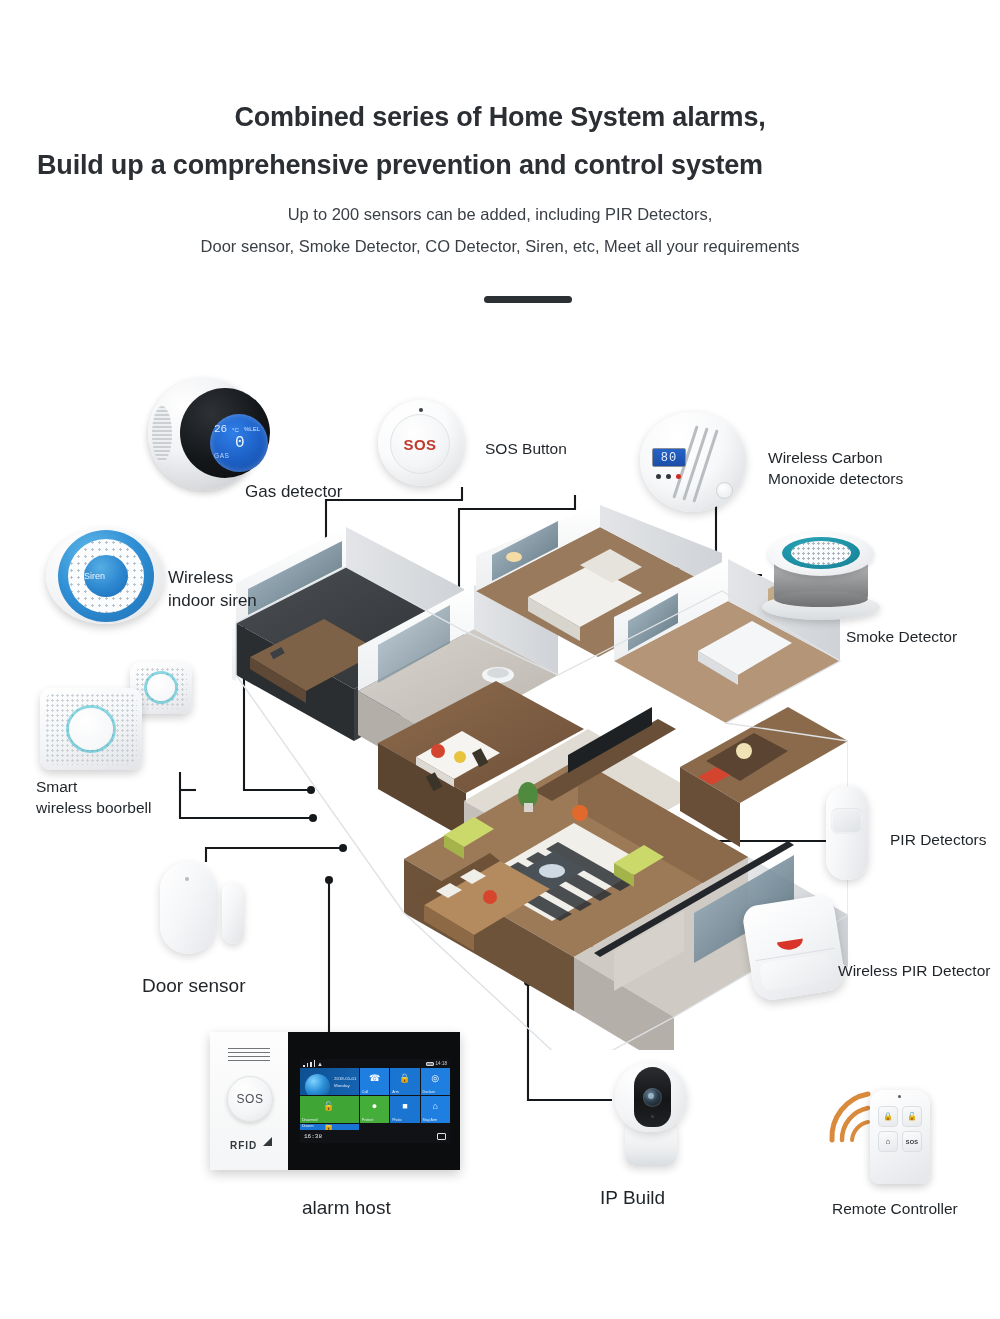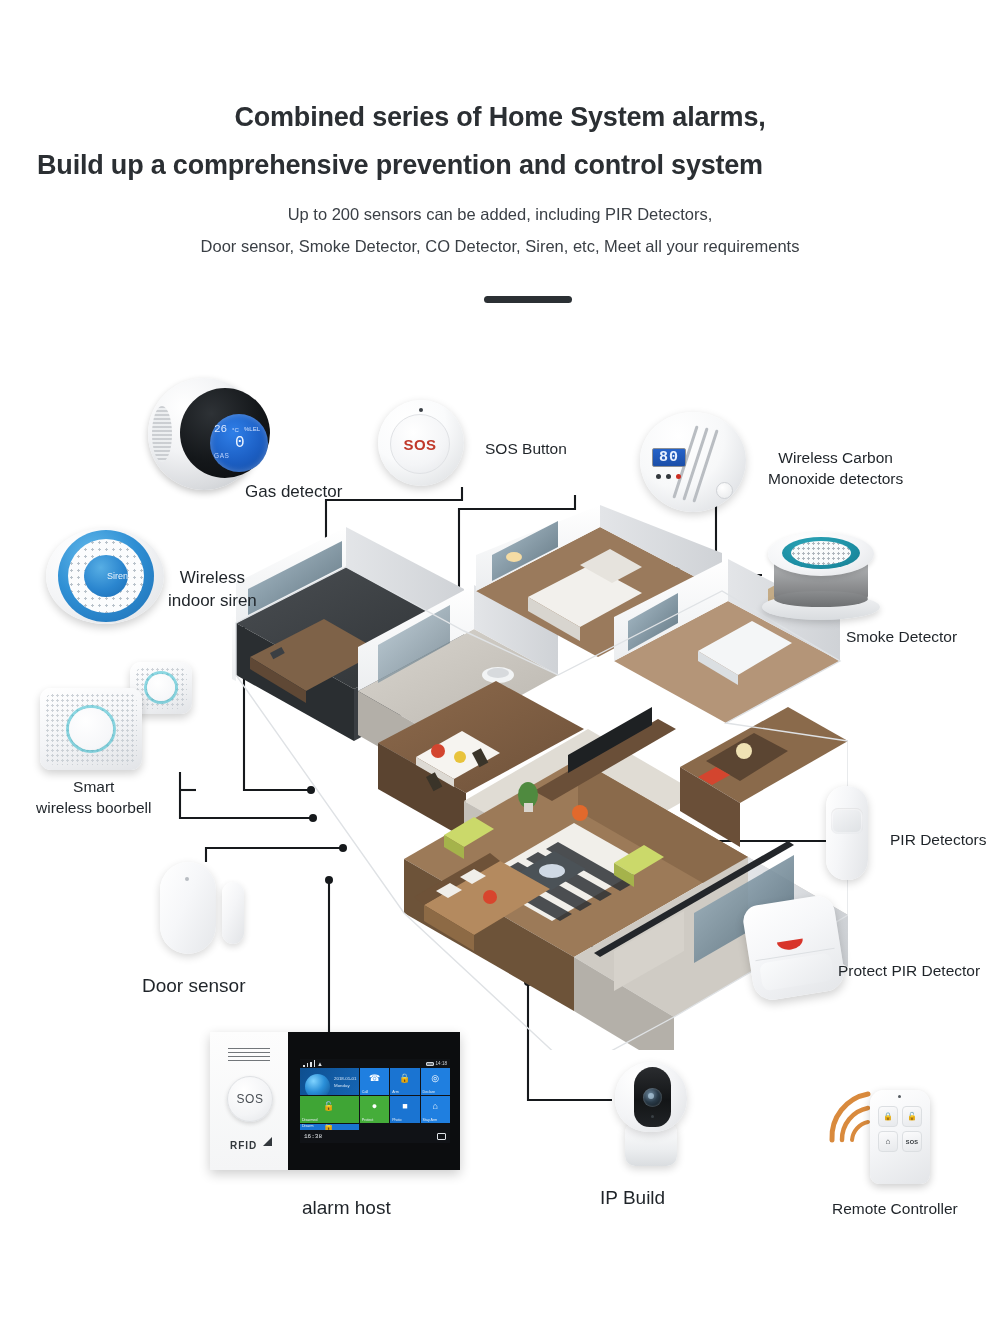--- a/index.html
+++ b/index.html
@@ -92,21 +92,21 @@
   .co .disc {
     position:absolute; inset:0; border-radius:50% 50% 50% 50%/48% 48% 52% 52%;
     background: radial-gradient(ellipse at 36% 24%, #ffffff 0%, #f7f8f9 48%, #e3e5e8 78%, #cdd0d4 100%);
     box-shadow: 0 3px 8px rgba(0,0,0,.17);
   }
   .co .lcd {
     position:absolute; left:12px; top:36px; width:34px; height:19px; border-radius:2px;
     background: linear-gradient(180deg,#2563c9 0%,#1b4ea8 100%);
     border:1px solid #8c9096; display:flex; align-items:center; justify-content:center;
   }
-  .co .lcd span { font-size:15px; color:#e8f1ff; font-family:"Liberation Mono",monospace; font-weight:700; letter-spacing:1px; }
+  .co .lcd span { font-size:12px; color:#e8f1ff; font-family:"Liberation Mono",monospace; font-weight:400; letter-spacing:1px; }
   .co .leds { position:absolute; left:16px; top:62px; display:flex; gap:5px; }
   .co .leds i { width:5px; height:5px; border-radius:50%; background:#33383d; display:block; }
   .co .leds i.red { background:#cc2e22; }
   .co .slat { position:absolute; background:#b9bdc2; border-radius:2px; }
   .co .btn { position:absolute; right:13px; bottom:13px; width:17px; height:17px; border-radius:50%;
              background: radial-gradient(circle at 35% 30%, #fff, #e6e8ea); border:1px solid #cfd2d6; }
 
   
   .siren { position:absolute; left:46px; top:522px; width:118px; height:108px; }
   .siren .shell {
@@ -120,21 +120,21 @@
   }
   .siren .grille {
     position:absolute; left:22px; top:17px; width:76px; height:74px; border-radius:50%;
     background:#fbfcfd;
     background-image: radial-gradient(#b9c2ca 1.1px, transparent 1.2px);
     background-size: 7px 7px;
   }
   .siren .cap {
     position:absolute; left:38px; top:33px; width:44px; height:42px; border-radius:50%;
     background: radial-gradient(circle at 38% 30%, #57aee4 0%, #2b86cf 55%, #1b6cb2 100%);
-    display:flex; align-items:center; justify-content:flex-end;
+    display:flex; align-items:center; justify-content:flex-start;
   }
   .siren .cap span { font-size:9px; color:#eaf4fd; }
 
   
   .bell { position:absolute; left:38px; top:662px; width:150px; height:112px; }
   .bell .unit {
     position:absolute; border-radius:11px;
     background: linear-gradient(160deg, #ffffff 0%, #f4f5f7 48%, #e2e4e7 100%);
     box-shadow: 0 4px 9px rgba(0,0,0,.18);
   }
@@ -317,21 +317,21 @@
   .remote .key {
     height:21px; border-radius:4px;
     background: linear-gradient(165deg,#fbfbfc,#e7e9ec);
     border:1px solid #dcdfe2;
     display:flex; align-items:center; justify-content:center;
     font-size:8px; color:#2f3439;
   }
   .remote .key .sostxt { font-size:5.6px; font-weight:700; letter-spacing:.2px; }
   .remote .waves { position:absolute; left:0; top:2px; width:48px; height:60px; }
 
-  .txt-pre { white-space: pre-line; text-align: center; }
+  .txt-pre { white-space: pre-line; }
 </style>
 </head>
 <body>
 
 <div id="page">
 
   <div class="hdr">
     <h1 class="l1">Combined series of Home System alarms,</h1>
     <h1 class="l2">Build up a comprehensive prevention and control system</h1>
     <div class="sub s1">Up to 200 sensors can be added, including PIR Detectors,</div>
@@ -625,21 +625,21 @@
     <div class="lens"></div>
   </div>
   <div class="lbl" style="left:890px; top:831px;">PIR Detectors</div>
 
   <div class="wpir">
     <div class="shell"></div>
     <div class="led"></div>
     <div class="split"></div>
     <div class="lowerlens"></div>
   </div>
-  <div class="lbl" style="left:838px; top:962px;">Protect PIR Detector</div>
+  <div class="lbl" style="left:838px; top:962px;">Wireless PIR Detector</div>
 
   <div class="door">
     <div class="big"></div>
     <div class="small"></div>
   </div>
   <div class="lbl big" style="left:142px; top:974px;">Door sensor</div>
 
   <div class="host">
     <div class="left">
       <div class="spk"></div>

